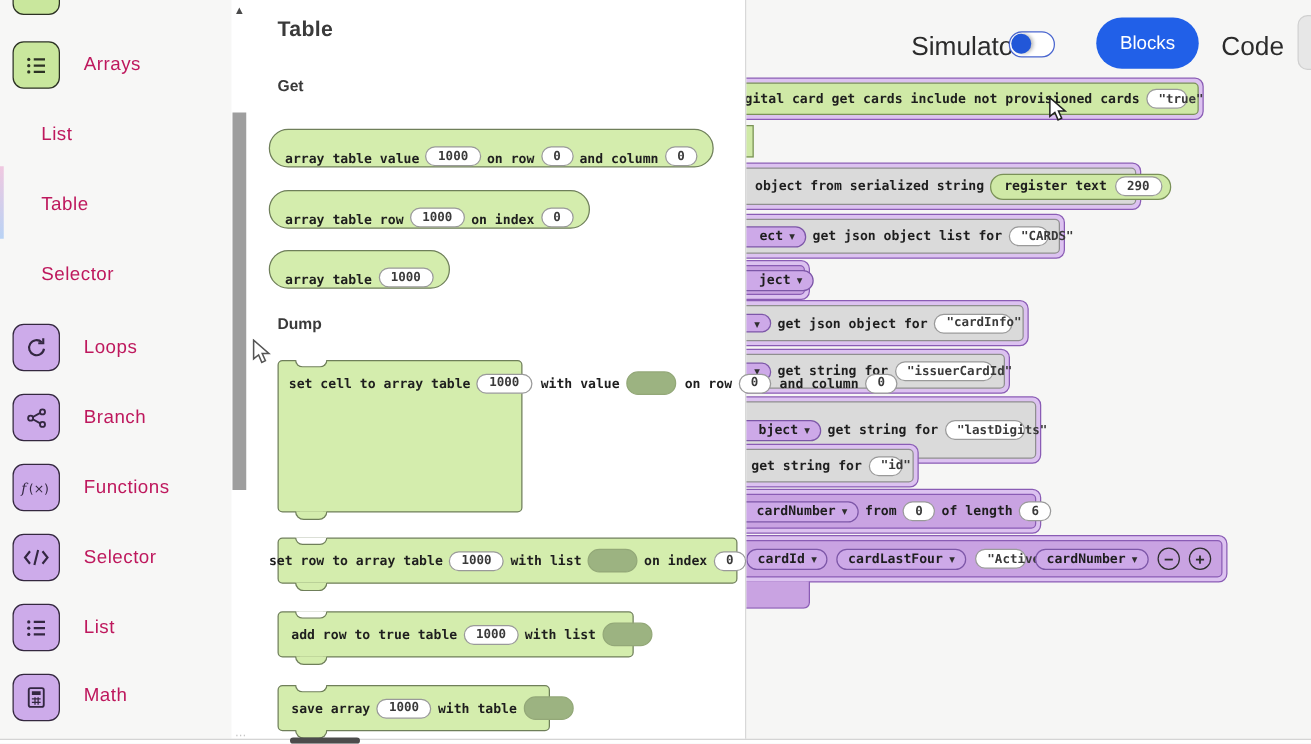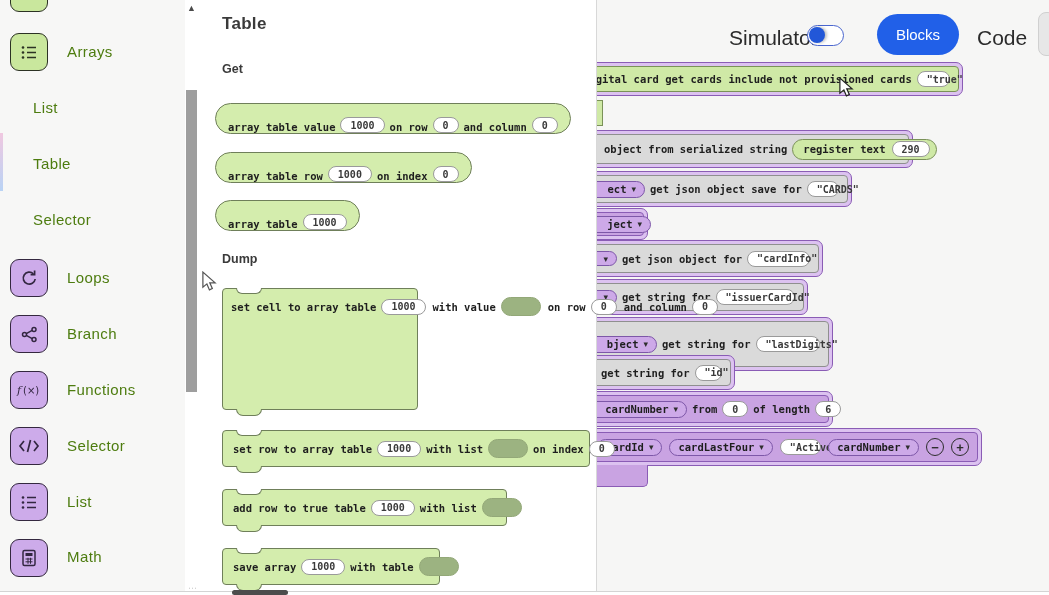--- a/index.html
+++ b/index.html
@@ -5,21 +5,21 @@
   * { margin:0; padding:0; box-sizing:border-box; }
   html,body { width:1049px; height:595px; }
   body { position:relative; overflow:hidden; background:#f6f6f5; font-family:"Liberation Sans", sans-serif; }
 
   
   .sidebar { position:absolute; left:0; top:0; width:185px; height:595px; background:#f7f7f6; z-index:6; }
   .icon-box { position:absolute; left:10px; width:38px; height:38px; border:1.6px solid #2c3224; border-radius:9px;
               display:flex; align-items:center; justify-content:center; cursor:pointer; }
   .icon-box.green { background:#c9e79d; }
   .icon-box.purple { background:#cdabea; border-color:#34283f; }
-  .side-label { position:absolute; font-size:15px; color:#4d7c0f; letter-spacing:.4px; }
+  .side-label { position:absolute; font-size:15px; color:#be185d; letter-spacing:.4px; }
   .side-label.cat { left:67px; }
   .side-label.sub { left:33px; }
   .active-strip { position:absolute; left:0; top:133px; width:3px; height:58px;
                   background:linear-gradient(#f0c8e0,#b9d3f5); }
 
   
   .flyout { position:absolute; left:185px; top:0; width:412px; height:591px; background:#ffffff;
             border-right:1px solid #d8d8d8; z-index:4; }
   .fly-scrollbar { position:absolute; left:1px; top:90px; width:11px; height:302px; background:#9e9e9e; }
   .fly-scroll-up { position:absolute; left:2px; top:3px; font-size:9px; color:#4a4a4a; }
@@ -102,21 +102,21 @@
       </span>
     </div>
   </div>
 
   <div class="wrap" style="left:560px; top:171px; width:292px; height:36px;">
     <div class="blk gray">
       <span class="dd" style="width:88px; margin-left:-16px;">
         <span class="mono">ect</span>
         <span class="arrow">▾</span>
       </span>
-      <span class="mono">get json object save for</span>
+      <span class="mono">get json object list for</span>
       <span class="pill">"CARDS"</span>
     </div>
   </div>
 
   <div class="wrap" style="left:560px; top:208px; width:88px; height:32px;">
     <div class="blk purple">
       <span class="dd" style="width:94px; margin-left:-16px;">
         <span class="mono">ject</span>
         <span class="arrow">▾</span>
       </span>
@@ -254,21 +254,21 @@
       <div class="srow">
         <span class="mono">and column</span>
         <span class="pill">0</span>
       </div>
     </div>
     <div class="notch-bot"></div>
   </div>
 
   <div class="sblk" style="left:37px; top:430px; width:368px; height:37px;">
     <div class="notch-top"></div>
-    <div class="rows" style="padding:8px 10px;">
+    <div class="rows" style="padding:8px 10px;justify-content:center;">
       <div class="srow">
         <span class="mono">set row to array table</span>
         <span class="pill">1000</span>
         <span class="mono">with list</span>
         <span class="slot"></span>
         <span class="mono">on index</span>
         <span class="pill">0</span>
       </div>
     </div>
     <div class="notch-bot"></div>

